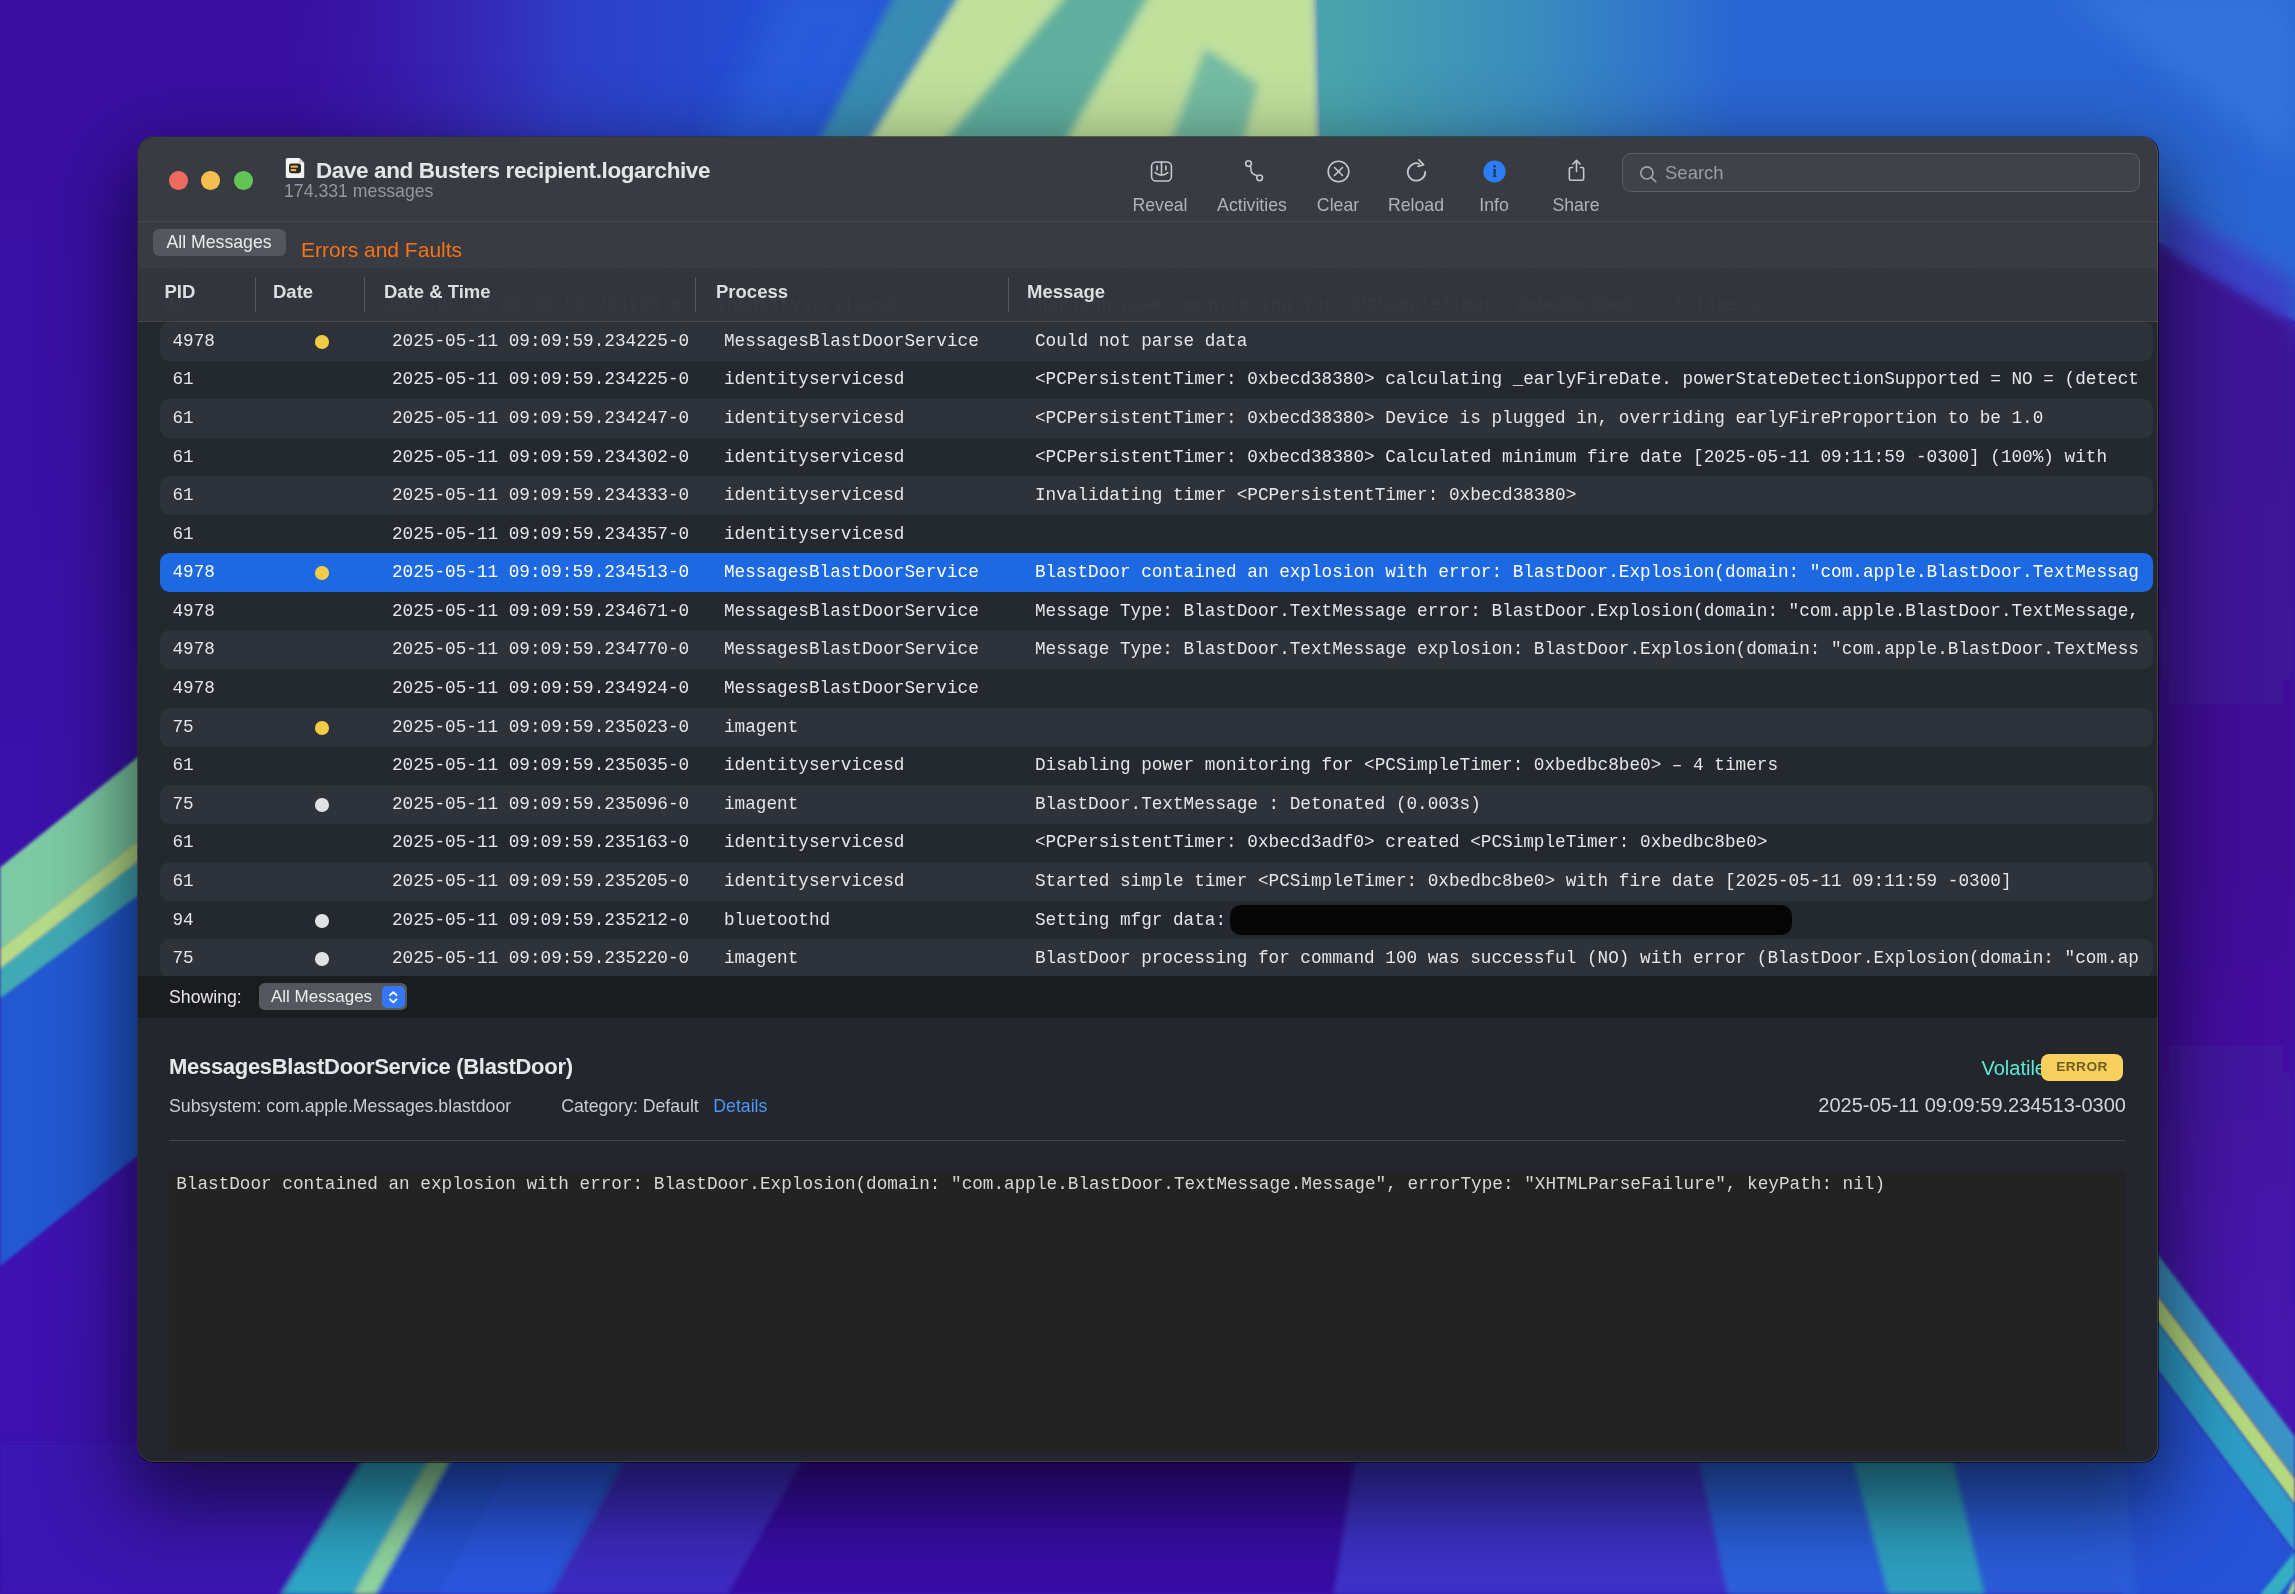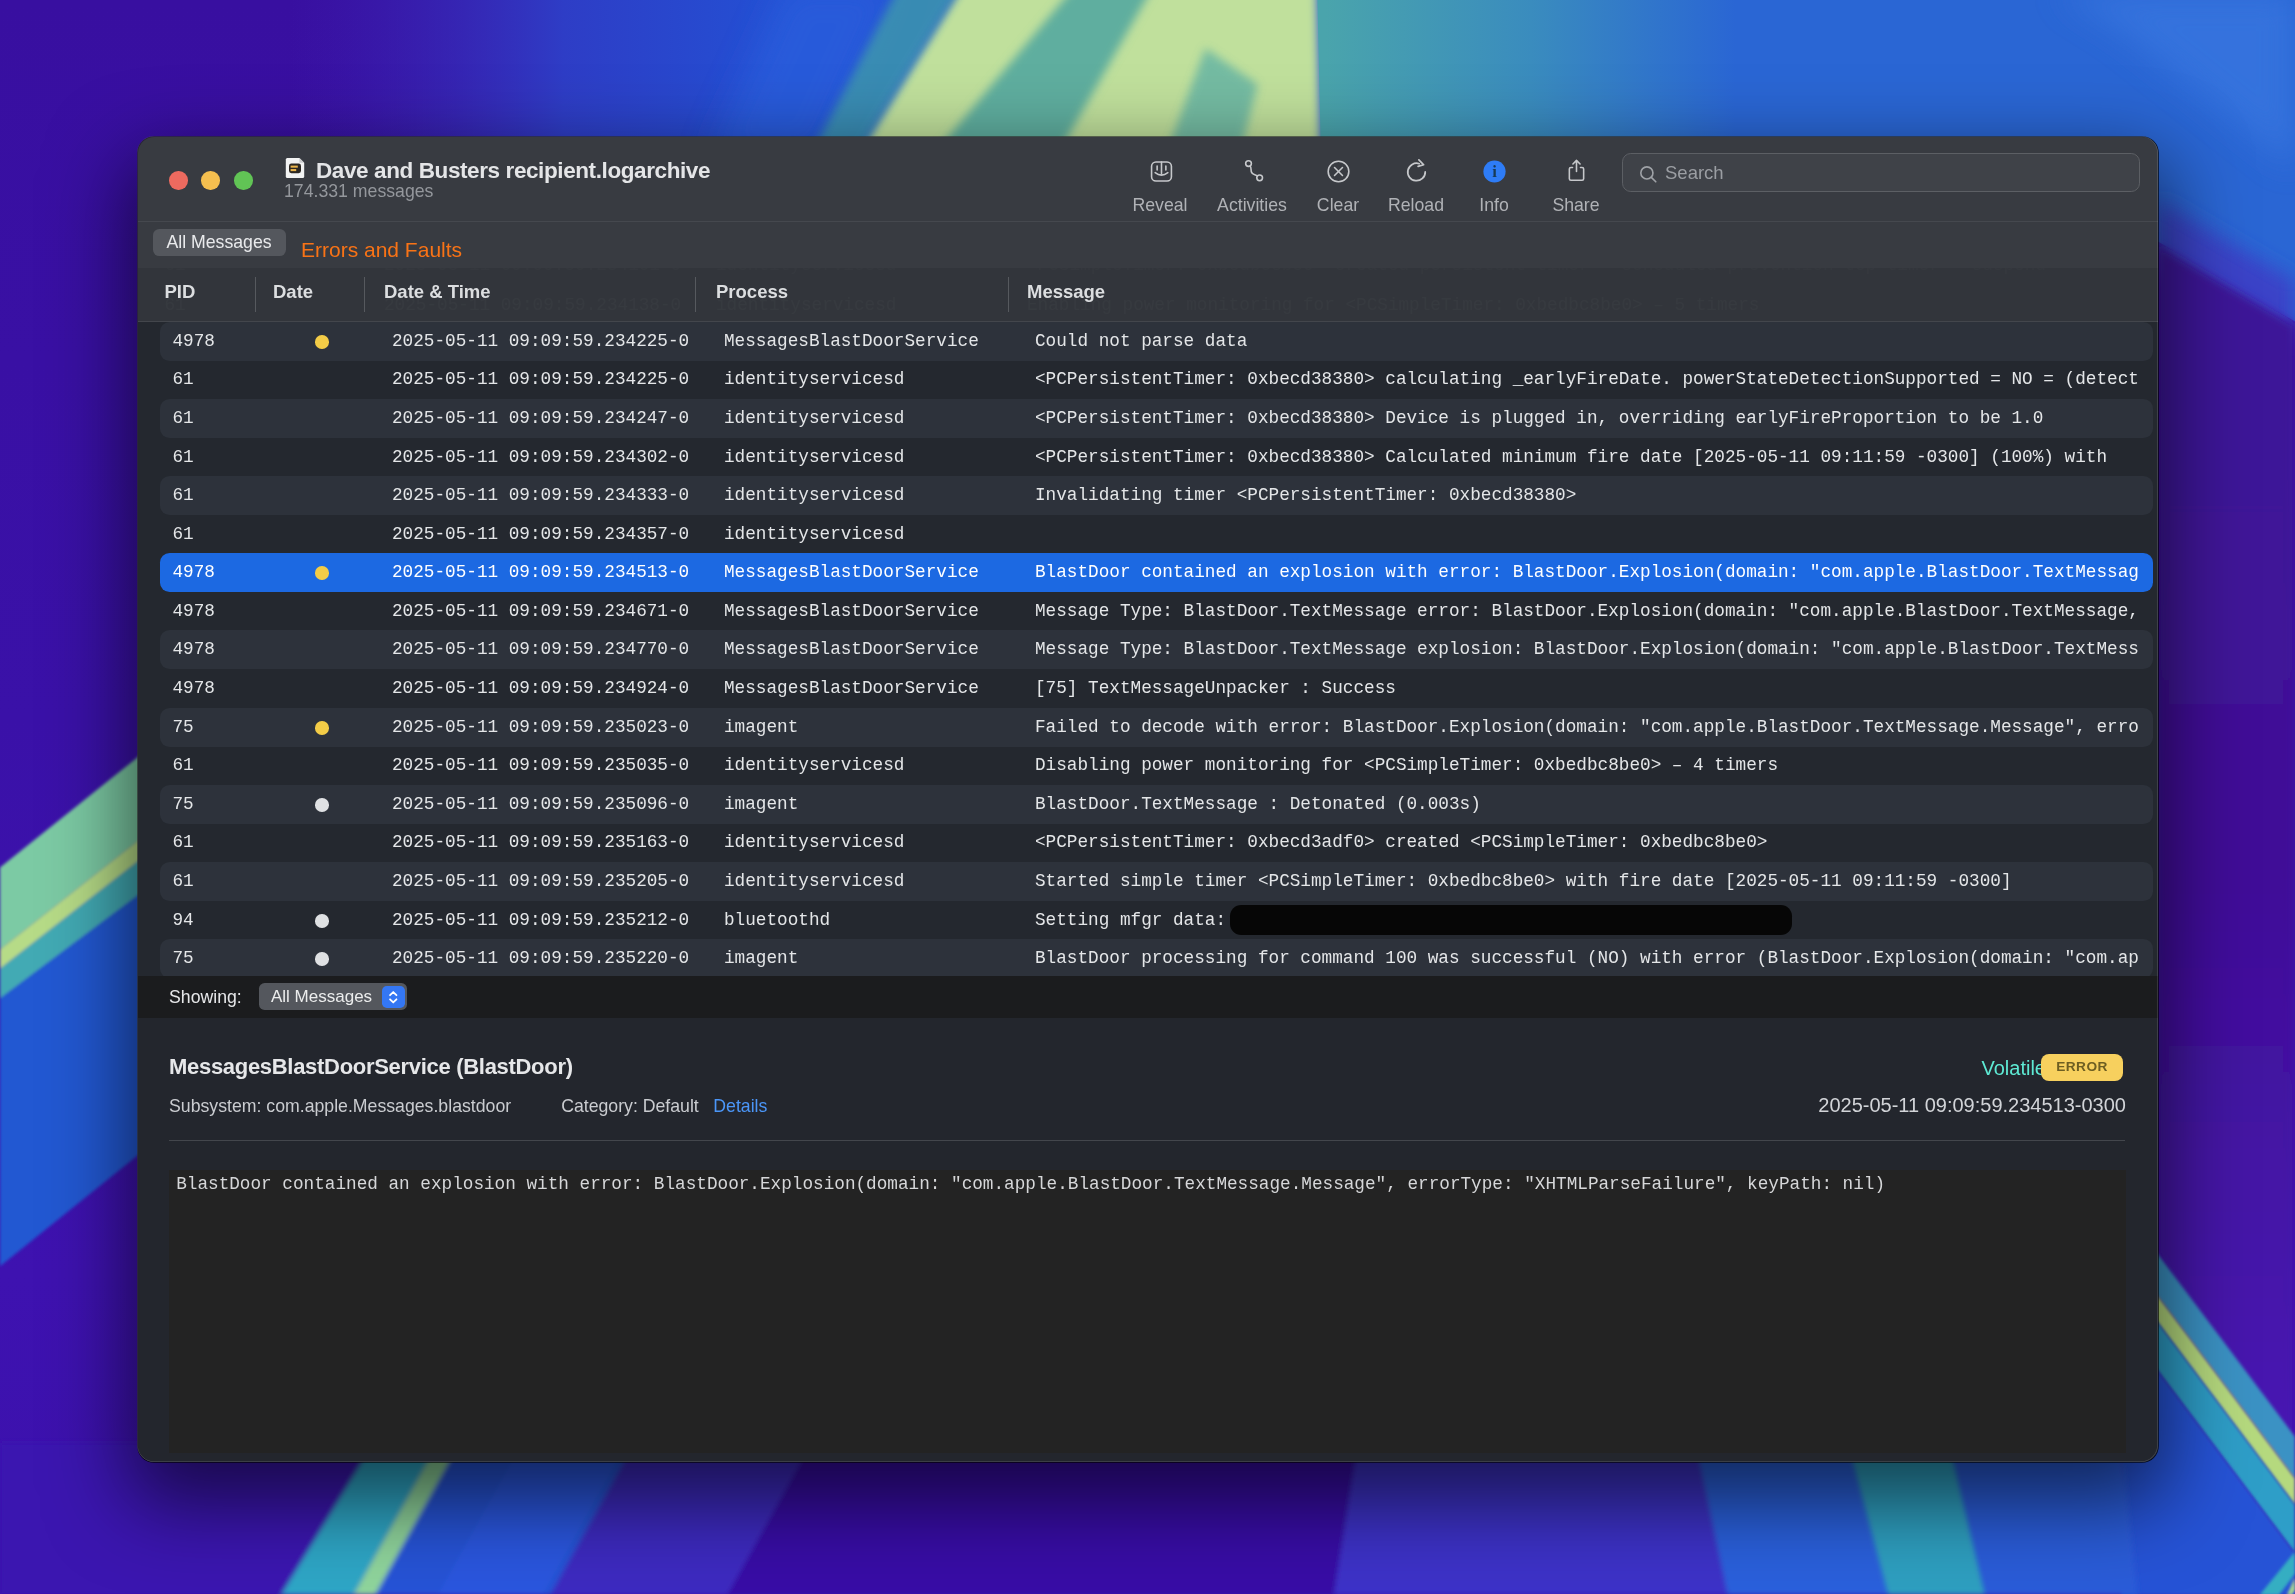--- a/index.html
+++ b/index.html
@@ -247,29 +247,27 @@
           <div class="rowband"></div>
           <span class="cell c-pid">4978</span>
           <span class="cell c-date">2025-05-11 09:09:59.234770-0300</span>
           <span class="cell c-proc">MessagesBlastDoorService</span>
           <span class="cell c-msg">Message Type: BlastDoor.TextMessage explosion: BlastDoor.Explosion(domain: "com.apple.BlastDoor.TextMess</span>
         </div>
       <div class="row" style="top:401px">
           <span class="cell c-pid">4978</span>
           <span class="cell c-date">2025-05-11 09:09:59.234924-0300</span>
           <span class="cell c-proc">MessagesBlastDoorService</span>
-          <span class="cell c-msg">[75] TextMessageUnpacker : Success</span>
         </div>
       <div class="row" style="top:440px">
           <div class="rowband"></div>
           <span class="dot ydot"></span>
           <span class="cell c-pid">75</span>
           <span class="cell c-date">2025-05-11 09:09:59.235023-0300</span>
           <span class="cell c-proc">imagent</span>
-          <span class="cell c-msg">Failed to decode with error: BlastDoor.Explosion(domain: "com.apple.BlastDoor.TextMessage.Message", erro</span>
         </div>
       <div class="row" style="top:478px">
           <span class="cell c-pid">61</span>
           <span class="cell c-date">2025-05-11 09:09:59.235035-0300</span>
           <span class="cell c-proc">identityservicesd</span>
           <span class="cell c-msg">Disabling power monitoring for &lt;PCSimpleTimer: 0xbedbc8be0&gt; – 4 timers</span>
         </div>
       <div class="row" style="top:517px">
           <div class="rowband"></div>
           <span class="dot wdot"></span>

